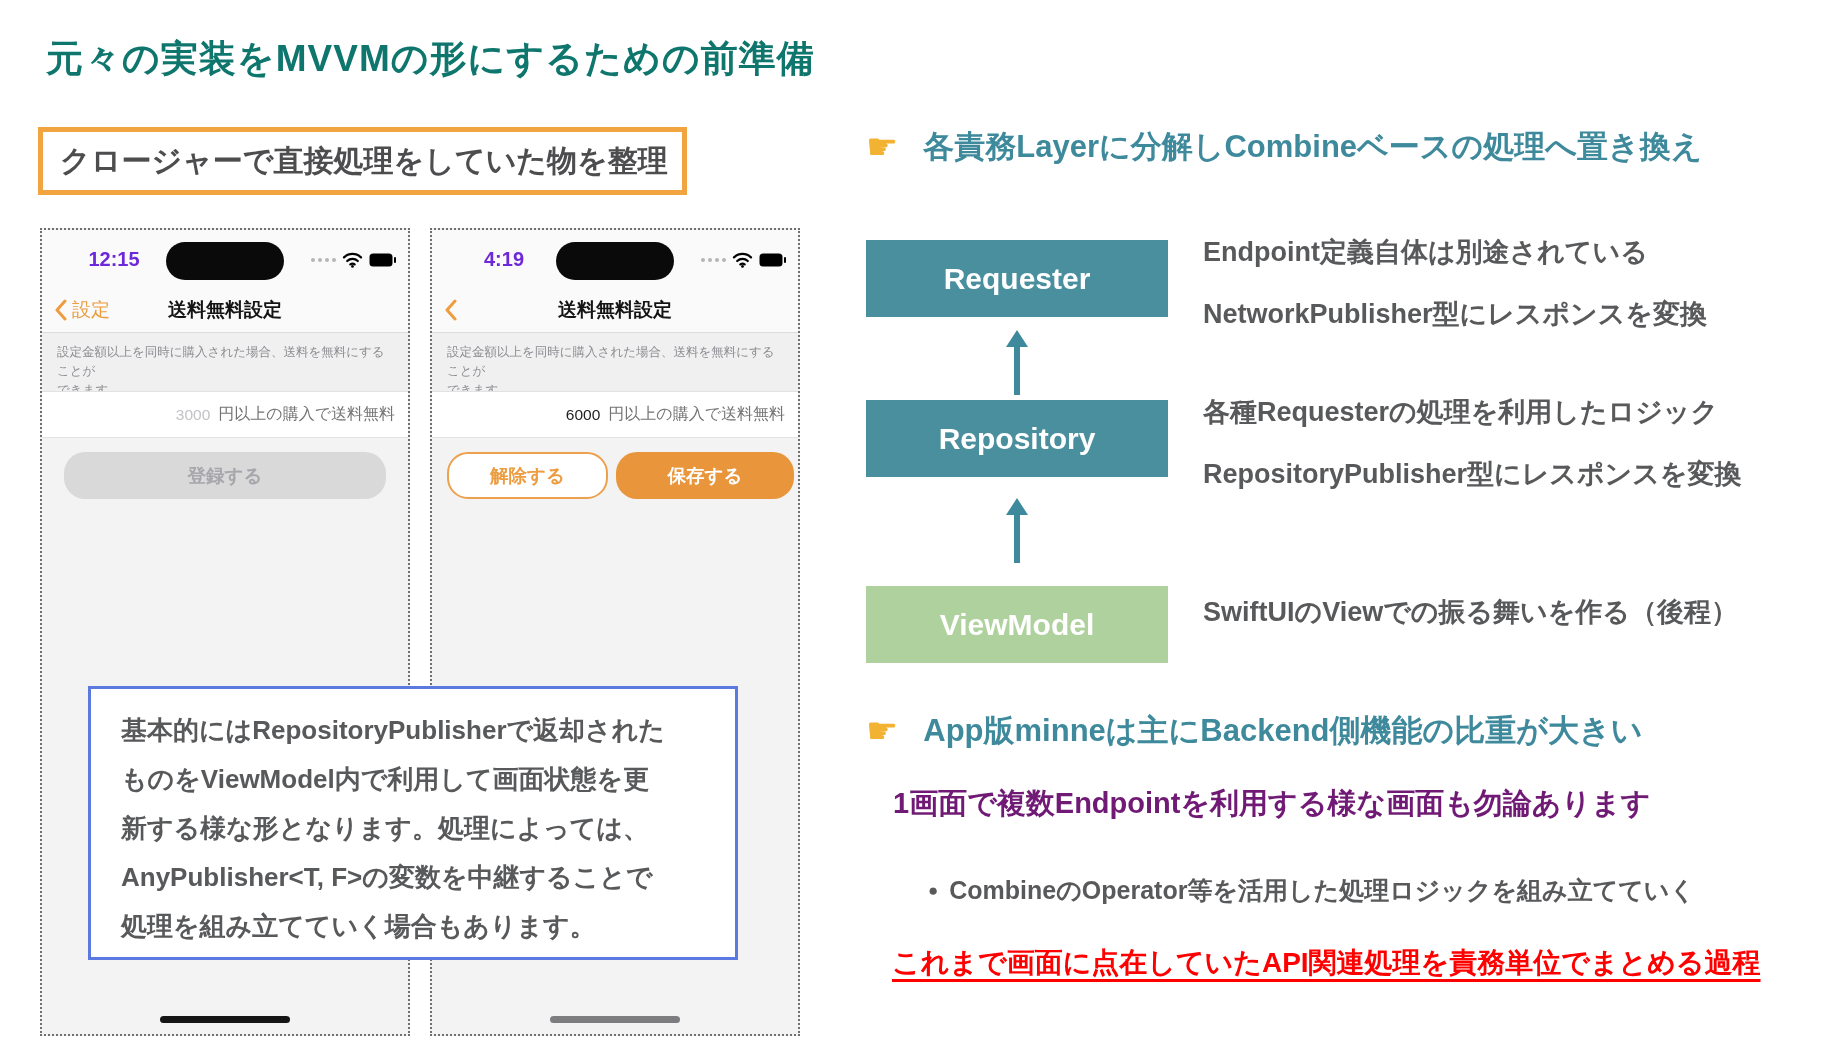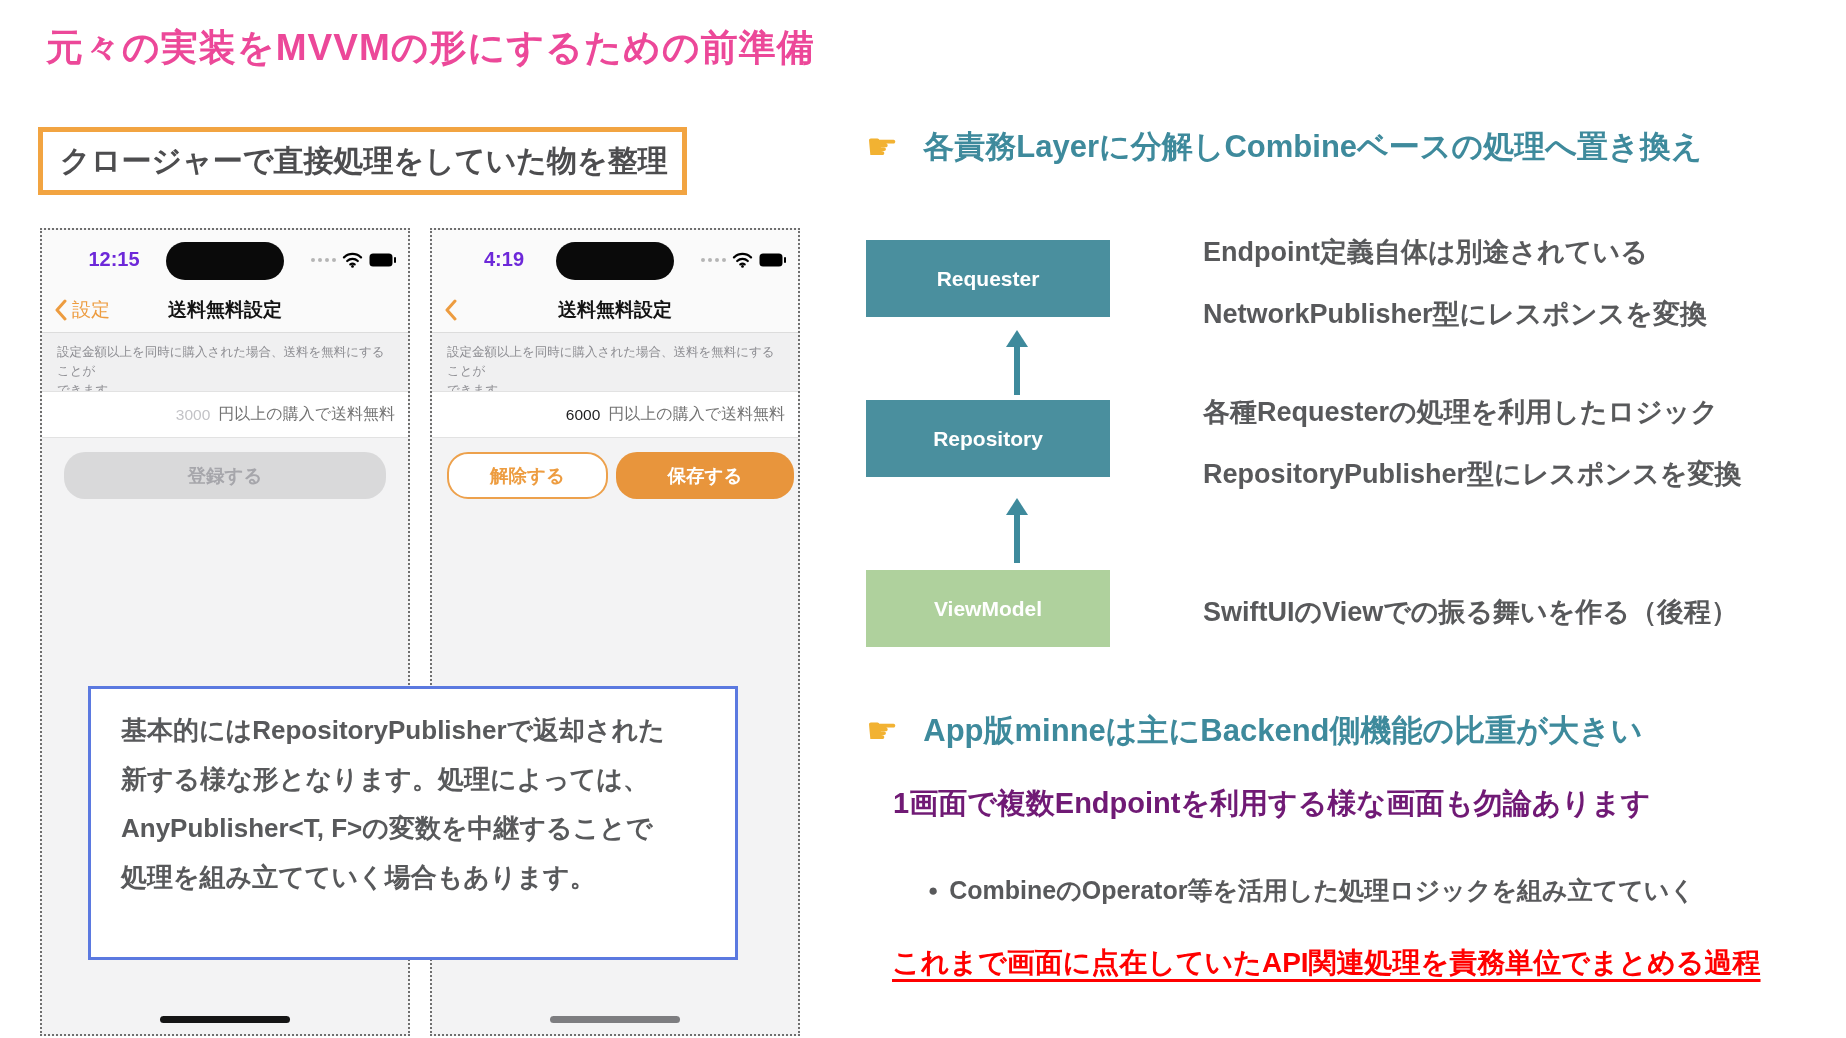--- a/index.html
+++ b/index.html
@@ -1,21 +1,21 @@
 <!DOCTYPE html>
 <html><head>
 <meta charset="utf-8">
 <style>
   html,body{margin:0;padding:0;background:#fff;}
   .slide{position:relative;width:1846px;height:1038px;background:#ffffff;
          font-family:"Liberation Sans","DejaVu Sans",sans-serif;overflow:hidden;}
   .abs{position:absolute;}
 
   
-  .page-title{left:46px;top:23px;font-size:37px;font-weight:bold;color:#ec4899;letter-spacing:1px;}
+  .page-title{left:46px;top:34px;font-size:37px;font-weight:bold;color:#0f766e;letter-spacing:1px;}
   .callout{left:38px;top:127px;width:622px;height:58px;border:5px solid #F2A441;background:#fff;
            display:flex;align-items:center;padding-left:17px;font-size:30px;font-weight:bold;color:#4d4d4f;}
 
   
   .phone{top:228px;width:366px;height:804px;border:2px dotted #6f6f6f;background:#f3f3f4;}
   .phone-1{left:40px;}  .phone-2{left:430px;}
   .ph-header{position:absolute;left:0;top:0;width:100%;height:102px;background:#fafafa;border-bottom:1px solid #dcdcdc;}
   .time{position:absolute;left:34px;top:18px;width:76px;text-align:center;font-size:20px;font-weight:bold;color:#6d28d9;}
   .pill{position:absolute;left:50%;top:12px;transform:translateX(-50%);width:118px;height:38px;background:#0a0a0a;border-radius:19px;}
   .sicons{position:absolute;right:12px;top:22px;display:flex;align-items:center;gap:6px;}
@@ -46,23 +46,23 @@
   .notebox{left:88px;top:686px;width:650px;height:274px;background:#ffffff;border:3px solid #5B79E0;z-index:5;
            box-sizing:border-box;padding:17px 10px 0 30px;}
   .notebox div{font-size:26px;font-weight:bold;color:#58595B;line-height:49px;white-space:nowrap;}
 
   
   .headrow{display:flex;align-items:center;gap:15px;}
   .pointer{font-size:36px;color:#F2B232;line-height:1;}
   .teal-head{font-size:31px;font-weight:bold;color:#3E8A9C;white-space:nowrap;margin-left:10px;}
   .head1{left:866px;top:126px;} .head2{left:866px;top:710px;}
 
-  .layerbox{left:866px;width:244px;height:77px;display:flex;align-items:center;justify-content:center;
-            color:#ffffff;font-size:21px;font-weight:bold;}
-  .teal-box{background:#4A8F9E;} .green-box{background:#AFD19D;}
+  .layerbox{left:866px;width:302px;height:77px;display:flex;align-items:center;justify-content:center;
+            color:#ffffff;font-size:30px;font-weight:bold;}
+  .teal-box{background:#4A8F9E;} .green-box{background:#AFD19D;margin-top:16px;}
   .lnote{left:1203px;font-size:27px;font-weight:bold;color:#58595B;white-space:nowrap;}
 
   .uparrow{left:1003px;width:28px;height:66px;}
   .uparrow .head{position:absolute;top:0;left:3px;width:0;height:0;
                  border-left:11px solid transparent;border-right:11px solid transparent;border-bottom:17px solid #3E8A9C;}
   .uparrow .stem{position:absolute;top:15px;left:11px;width:6px;height:50px;background:#3E8A9C;}
 
   .subnote{left:893px;top:784px;font-size:29px;font-weight:bold;color:#701a75;white-space:nowrap;}
   .bulletrow{left:928px;top:874px;display:flex;align-items:center;gap:11px;}
   .bullet-dot{font-size:17px;color:#58595B;}
@@ -163,20 +163,21 @@
       <span class="amount-val">6000</span>
       <span class="amount-unit">円以上の購入で送料無料</span>
     </div>
     <div class="btn btn-outline">解除する</div>
     <div class="btn btn-filled">保存する</div>
     <div class="homebar gray"></div>
   </div>
 
   <div class="abs notebox">
     <div>基本的にはRepositoryPublisherで返却された</div>
+    <div>ものをViewModel内で利用して画面状態を更</div>
     <div>新する様な形となります。処理によっては、</div>
     <div>AnyPublisher&lt;T, F&gt;の変数を中継することで</div>
     <div>処理を組み立てていく場合もあります。</div>
   </div>
 
   <div class="abs headrow head1">
     <span class="pointer">☛</span>
     <span class="teal-head">各責務Layerに分解しCombineベースの処理へ置き換え</span>
   </div>
 

